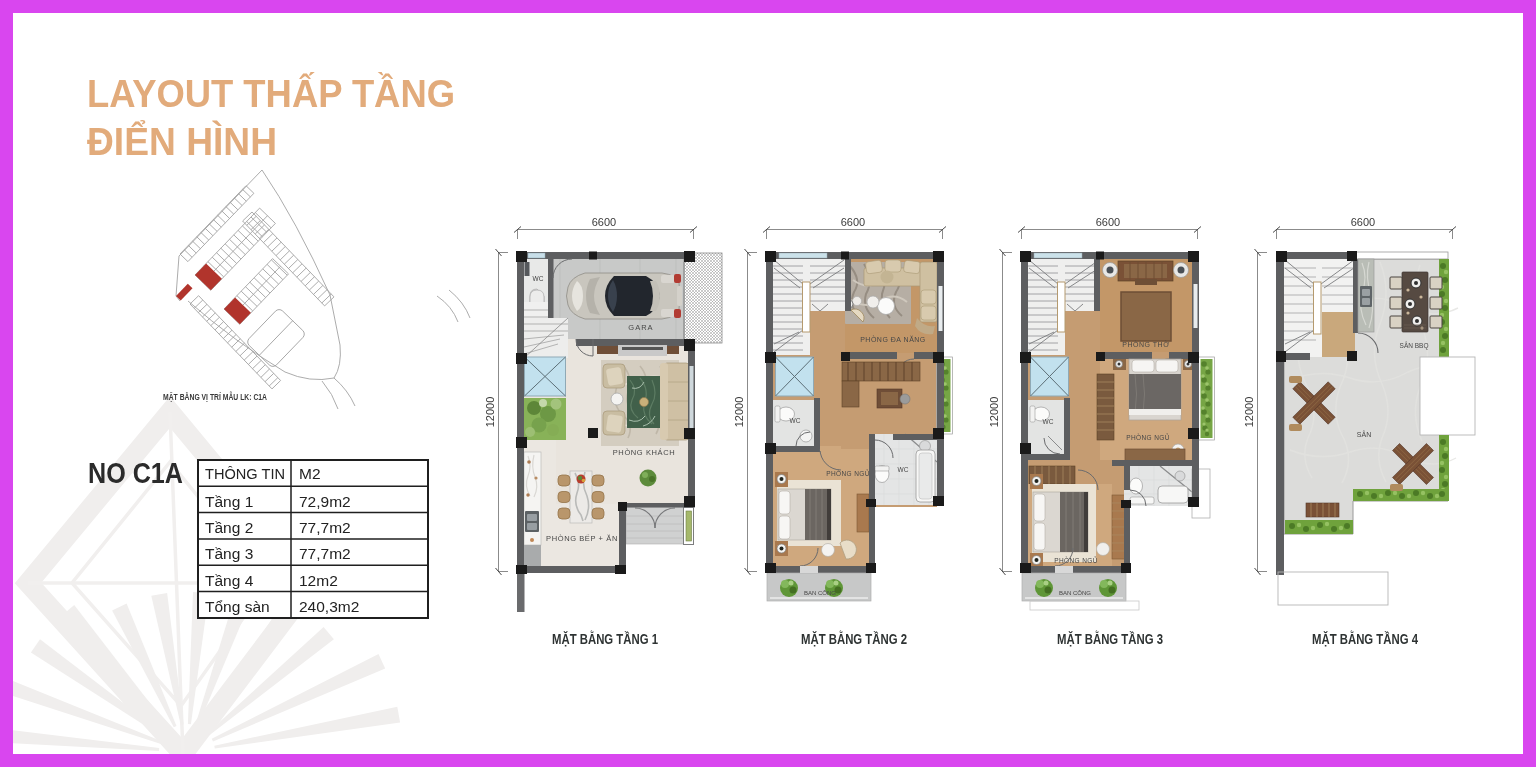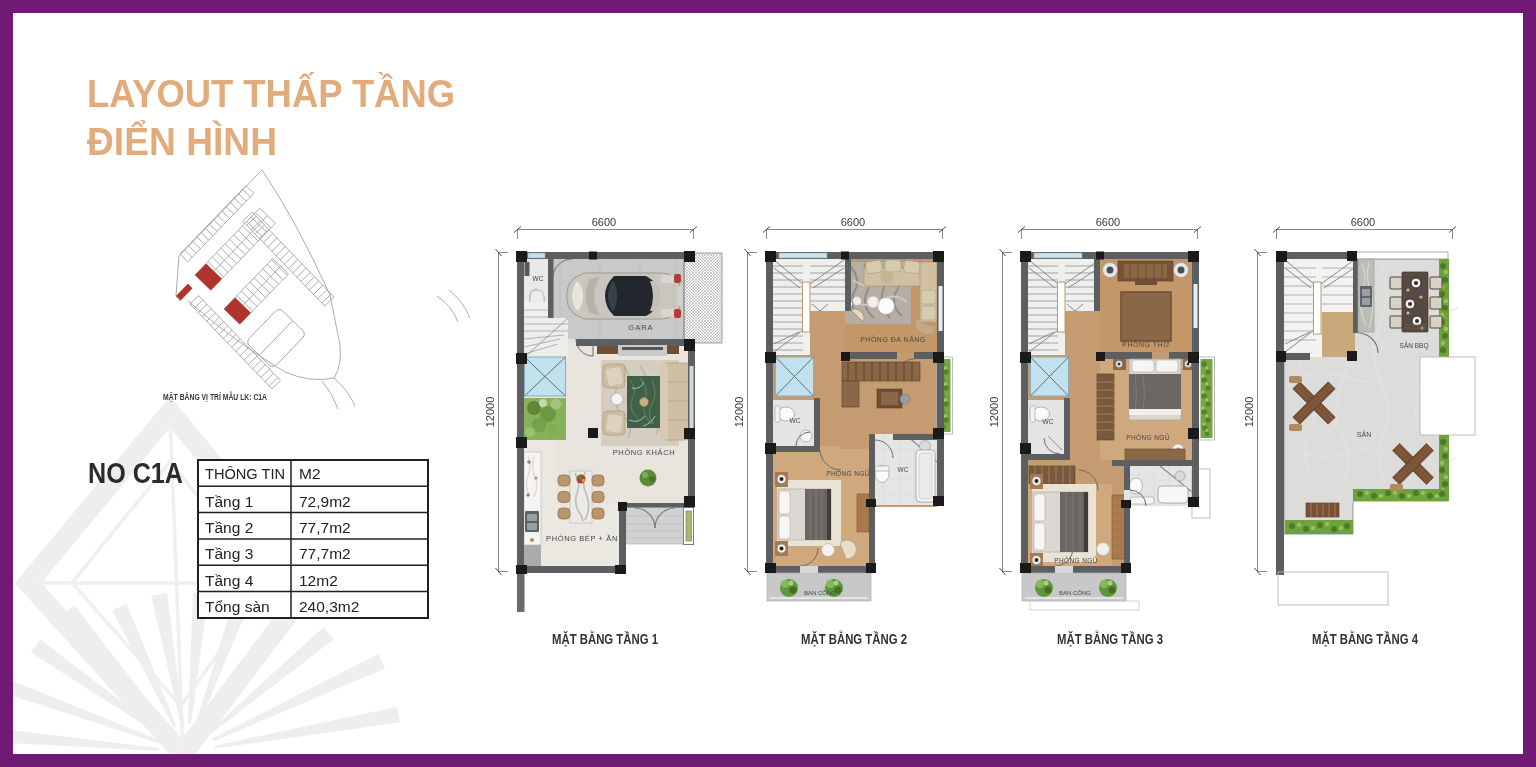--- a/index.html
+++ b/index.html
@@ -1,17 +1,17 @@
 <!DOCTYPE html>
 <html><head>
 <meta charset="utf-8">
 <style>
 html,body{margin:0;padding:0;background:#fff;}
 *{box-sizing:border-box;}
-.page{position:relative;width:1536px;height:767px;background:#701a75;font-family:"Liberation Sans",sans-serif;overflow:hidden;}
+.page{position:relative;width:1536px;height:767px;background:#d946ef;font-family:"Liberation Sans",sans-serif;overflow:hidden;}
 .inner{position:absolute;left:13px;top:13px;width:1510px;height:741px;background:#ffffff;}
 svg text{font-family:"Liberation Sans",sans-serif;}
 </style>
 </head>
 <body>
 
 <div class="page">
 
 <div class="inner">
 <svg width="1510" height="741" viewBox="13 13 1510 741" xmlns="http://www.w3.org/2000/svg" style="position:absolute;left:0;top:0;">

